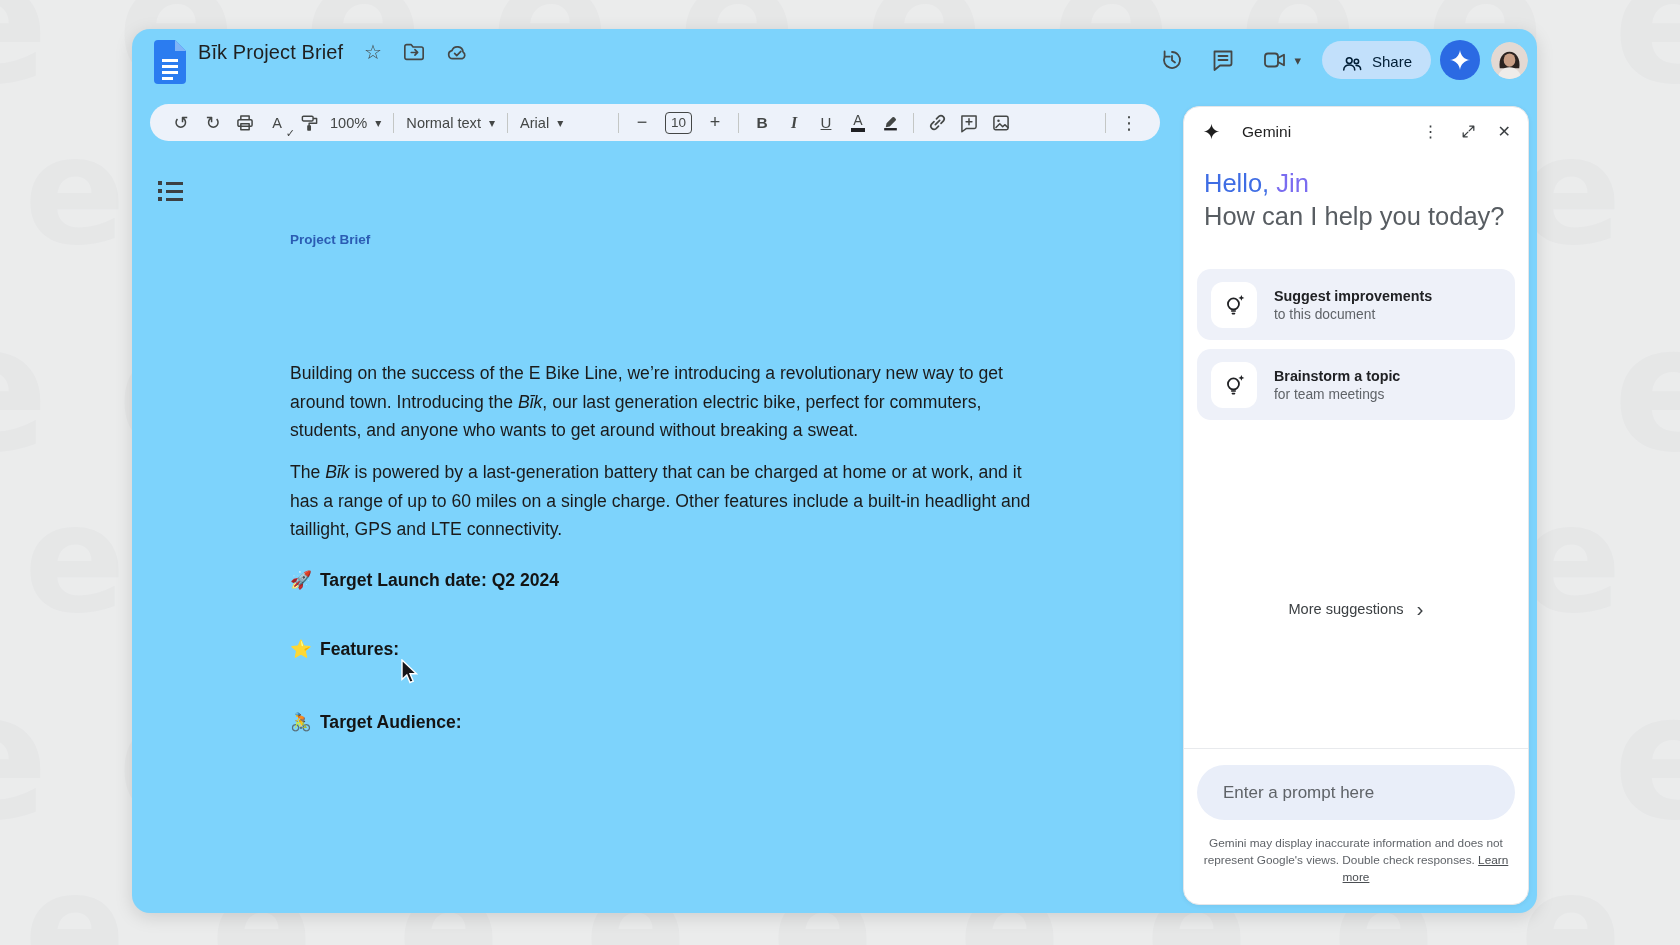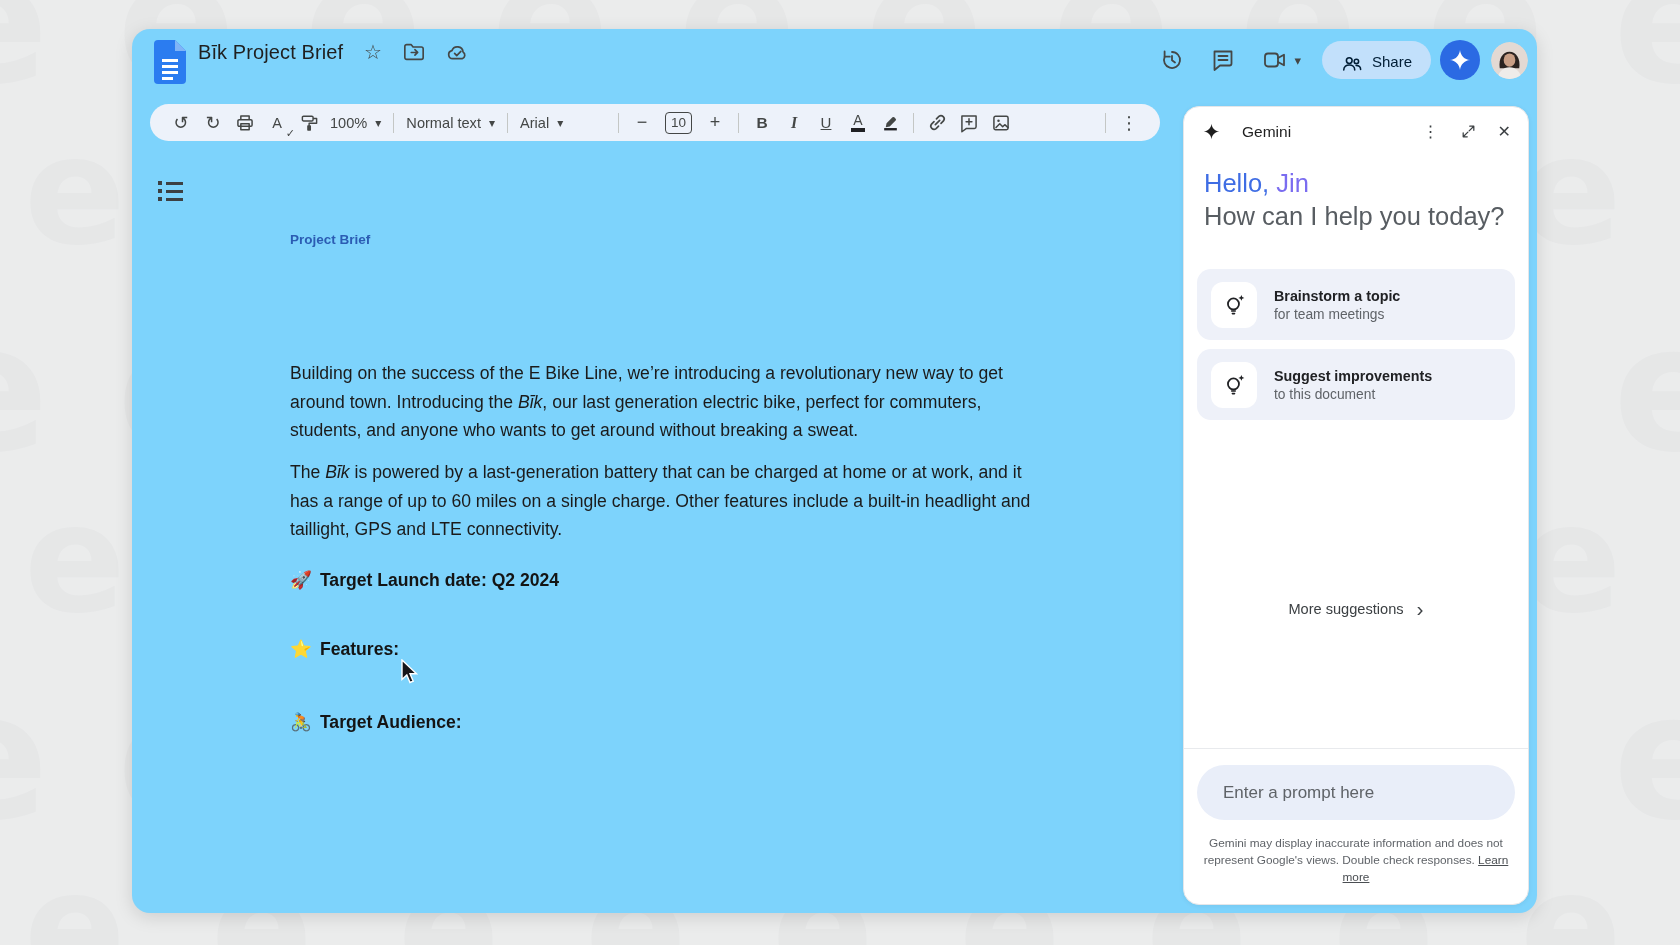--- a/index.html
+++ b/index.html
@@ -396,35 +396,35 @@
     <div class="g-cards">
       <div class="g-card">
         <span class="g-tile">
           <svg width="25" height="25" viewBox="0 0 24 24">
             <circle cx="11" cy="11.5" r="5.3" fill="none" stroke="#202124" stroke-width="1.7"></circle>
             <path d="M9.3 18.2 h3.4 M10 20.7 h2" stroke="#202124" stroke-width="1.6" stroke-linecap="round"></path>
             <path d="M18.6 2.8 l.85 2 2 .85 -2 .85 -.85 2 -.85 -2 -2 -.85 2 -.85 Z" fill="#202124"></path>
           </svg>
         </span>
         <span>
-          <div class="g-ct">Brainstorm a topic</div>
-          <div class="g-cs">for team meetings</div>
+          <div class="g-ct">Suggest improvements</div>
+          <div class="g-cs">to this document</div>
         </span>
       </div>
       <div class="g-card">
         <span class="g-tile">
           <svg width="25" height="25" viewBox="0 0 24 24">
             <circle cx="11" cy="11.5" r="5.3" fill="none" stroke="#202124" stroke-width="1.7"></circle>
             <path d="M9.3 18.2 h3.4 M10 20.7 h2" stroke="#202124" stroke-width="1.6" stroke-linecap="round"></path>
             <path d="M18.6 2.8 l.85 2 2 .85 -2 .85 -.85 2 -.85 -2 -2 -.85 2 -.85 Z" fill="#202124"></path>
           </svg>
         </span>
         <span>
-          <div class="g-ct">Suggest improvements</div>
-          <div class="g-cs">to this document</div>
+          <div class="g-ct">Brainstorm a topic</div>
+          <div class="g-cs">for team meetings</div>
         </span>
       </div>
     </div>
 
     <div class="g-more">
       <span class="lbl">More suggestions</span>
       <span class="chev">›</span>
     </div>
 
     <div class="g-bottom">

